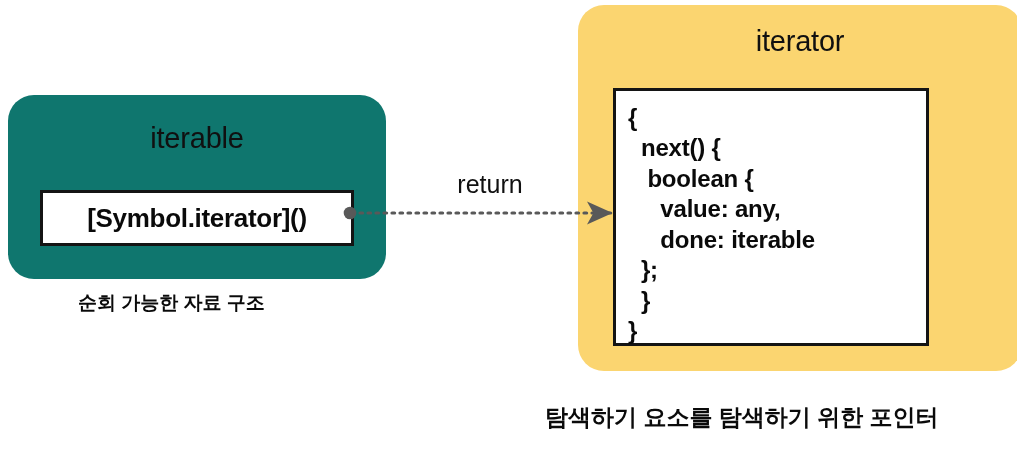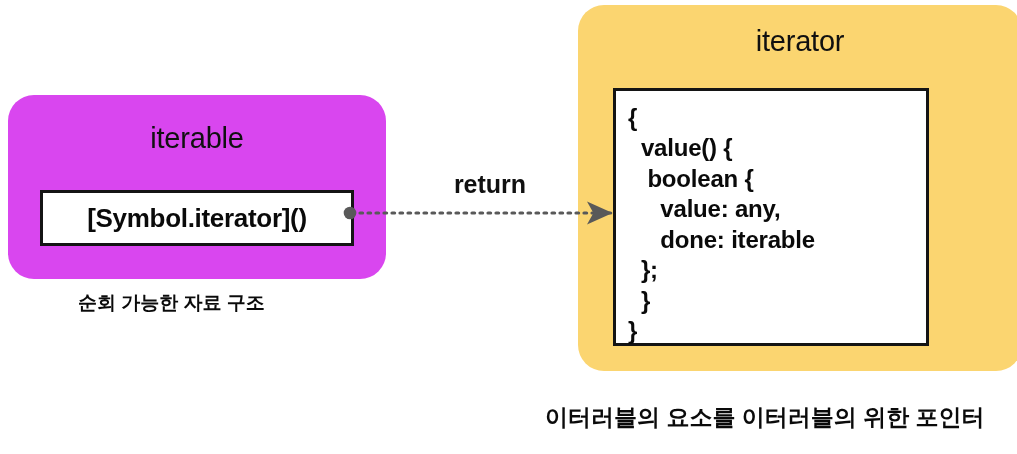--- a/index.html
+++ b/index.html
@@ -22,21 +22,21 @@
   
   .panel {
     position: absolute;
     box-sizing: border-box;
   }
   #iterable-panel {
     left: 8px;
     top: 95px;
     width: 378px;
     height: 184px;
-    background: #d946ef;
+    background: #0f766e;
     border-radius: 26px;
   }
   #iterator-panel {
     left: 578px;
     top: 5px;
     width: 444px;
     height: 366px;
     background: #fbd570;
     border-radius: 26px;
   }
@@ -105,21 +105,21 @@
     height: 454px;
     pointer-events: none;
   }
   #return-label {
     position: absolute;
     left: 430px;
     top: 172px;
     width: 120px;
     text-align: center;
     font-size: 25px;
-    font-weight: 700;
+    font-weight: 400;
     color: #101010;
     line-height: 1;
   }
 
   
   .caption {
     position: absolute;
     font-weight: 700;
     color: #0a0a0a;
     line-height: 1;
@@ -147,21 +147,21 @@
     <div class="inner-box" id="symbol-box">
       <span id="symbol-label">[Symbol.iterator]()</span>
     </div>
   </div>
 
   <div class="panel" id="iterator-panel">
     <div class="panel-title" id="iterator-title">iterator</div>
 
     <div class="inner-box" id="code-box">
       <div class="code-line">{</div>
-      <div class="code-line">  value() {</div>
+      <div class="code-line">  next() {</div>
       <div class="code-line">   boolean {</div>
       <div class="code-line">     value: any,</div>
       <div class="code-line">     done: iterable</div>
       <div class="code-line">  };</div>
       <div class="code-line">  }</div>
       <div class="code-line">}</div>
     </div>
   </div>
 
   <svg id="connector" viewBox="0 0 1017 454" xmlns="http://www.w3.org/2000/svg">
@@ -171,15 +171,15 @@
       </marker>
     </defs>
     <line x1="352" y1="213" x2="611" y2="213" stroke="#595959" stroke-width="3.2" stroke-dasharray="2.6 5.4" stroke-linecap="round" marker-end="url(#arrowhead)"></line>
     <circle cx="350" cy="213" r="6.3" fill="#595959"></circle>
   </svg>
 
   <div id="return-label">return</div>
 
   <div class="caption" id="iterable-caption">순회 가능한 자료 구조</div>
 
-  <div class="caption" id="iterator-caption">이터러블의 요소를 이터러블의 위한 포인터</div>
+  <div class="caption" id="iterator-caption">탐색하기 요소를 탐색하기 위한 포인터</div>
 
 </div>
 
 </body></html>

